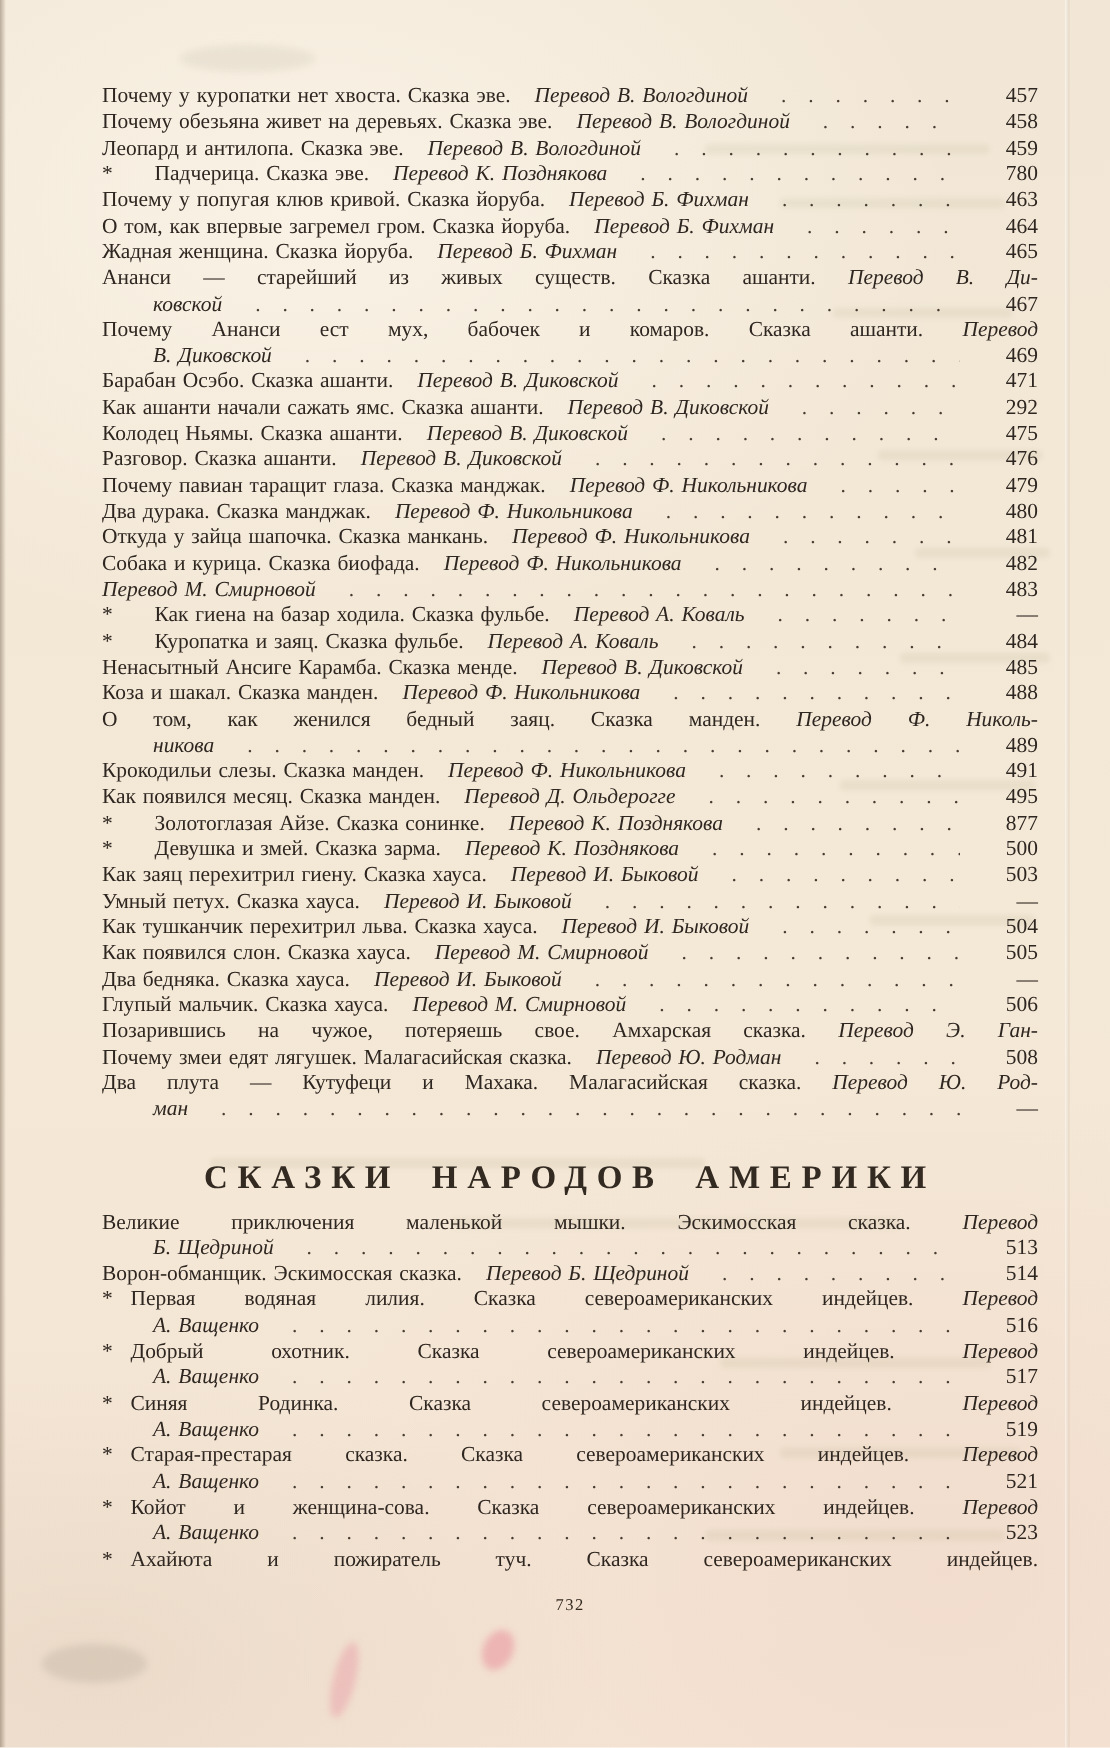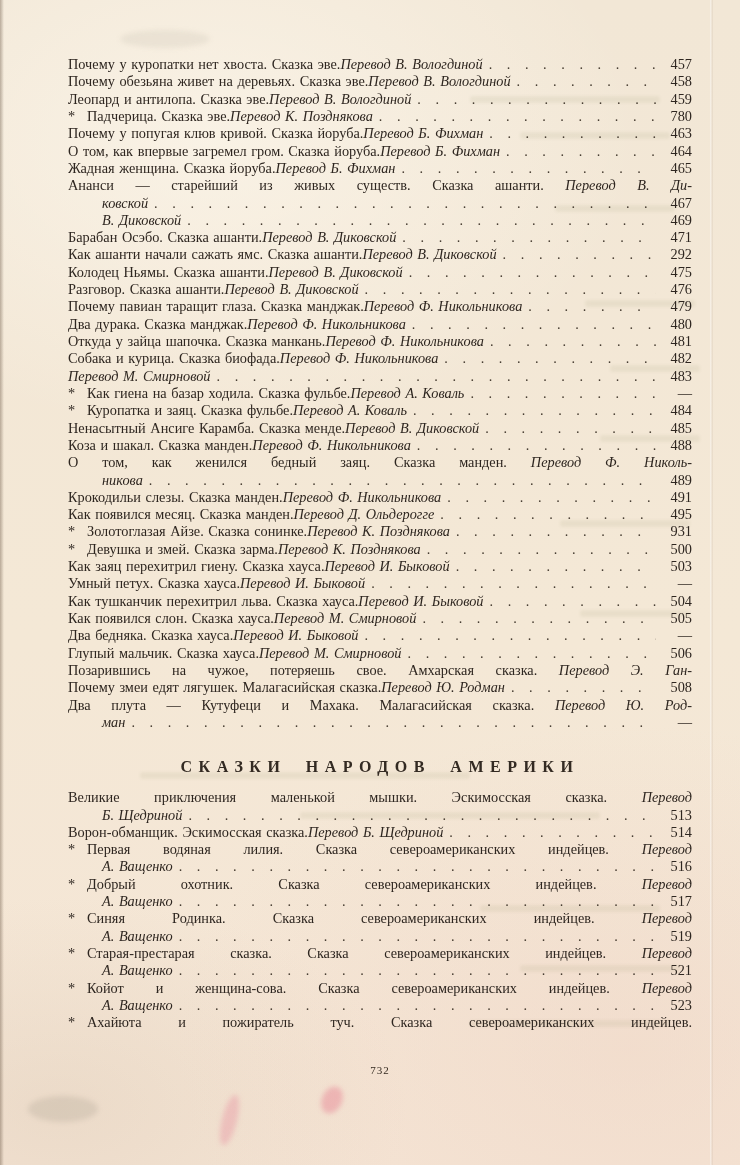--- a/index.html
+++ b/index.html
@@ -12,34 +12,34 @@
       radial-gradient(ellipse 500px 300px at 8% 95%, rgba(210,190,168,.28), rgba(210,190,168,0) 70%),
       linear-gradient(180deg,#f2e7d6 0%,#f4e8d6 55%,#f5e5d5 100%);
     color:#2e2620;
   }
   .edge-left{position:absolute;left:0;top:0;bottom:0;width:4px;
     background:linear-gradient(90deg,rgba(88,68,50,.38),rgba(88,68,50,0));}
   .crease{position:absolute;top:0;bottom:0;left:710px;width:3px;
     background:linear-gradient(90deg,rgba(255,255,255,.5),rgba(150,120,90,.14));}
   .content{position:absolute;left:68px;top:56px;width:624px;}
   .line{display:flex;align-items:baseline;height:17.32px;line-height:17.32px;
-    font-size:14.3px;word-spacing:1px;white-space:nowrap;}
+    font-size:14.3px;word-spacing:1px;white-space:nowrap;gap:16px;}
   .line.fill{display:block;text-align:justify;text-align-last:justify;white-space:normal;}
   .line.cont{padding-left:34px;}
   .star{flex:0 0 19px;display:inline-block;width:19px;}
   .t{white-space:nowrap;}
   .i{font-style:italic;white-space:nowrap;}
   .line.fill .t,.line.fill .i{white-space:normal;}
   .leader{flex:1 1 auto;min-width:6px;overflow:hidden;white-space:nowrap;
     color:#463c31;padding:0 8px 0 6px;}
   .leader::after{content:". . . . . . . . . . . . . . . . . . . . . . . . . . . . . . . . . . . . . . . .";
     word-spacing:9px;letter-spacing:1px;}
   .pg{flex:0 0 36px;text-align:right;white-space:nowrap;}
   .heading{margin:13px 0 0 0;height:45px;line-height:45px;text-align:center;
-    font-size:16px;font-weight:bold;letter-spacing:6.5px;word-spacing:9px;color:#332a22;}
+    font-size:22px;font-weight:bold;letter-spacing:6.5px;word-spacing:9px;color:#332a22;}
   .footer{position:absolute;left:68px;top:1064px;width:624px;text-align:center;
     font-size:11px;letter-spacing:1px;color:#33291f;}
   .ghost{position:absolute;height:7px;border-radius:3px;background:#8f8f62;
     opacity:.10;filter:blur(1.6px);}
   .smudge{position:absolute;border-radius:50%;filter:blur(2.5px);}
   .smudge.pink-a{left:322px;top:1086px;width:20px;height:28px;transform:rotate(25deg);
     background:rgba(228,110,135,.38);}
   .smudge.pink-b{left:222px;top:1094px;width:15px;height:52px;transform:rotate(14deg);
     background:rgba(230,120,145,.30);}
   .smudge.gray-a{left:28px;top:1096px;width:70px;height:26px;
@@ -115,20 +115,21 @@
       <span class="i">Перевод Б. Фихман</span>
       <span class="leader"></span>
       <span class="pg">465</span>
     </div>
     <div class="line fill"><span class="t">Ананси — старейший из живых существ. Сказка ашанти. </span><span class="i">Перевод В. Ди-</span></div>
     <div class="line cont">
       <span class="i">ковской</span>
       <span class="leader"></span>
       <span class="pg">467</span>
     </div>
+    <div class="line fill"><span class="t">Почему Ананси ест мух, бабочек и комаров. Сказка ашанти. </span><span class="i">Перевод</span></div>
     <div class="line cont">
       <span class="i">В. Диковской</span>
       <span class="leader"></span>
       <span class="pg">469</span>
     </div>
     <div class="line">
       <span class="t">Барабан Осэбо. Сказка ашанти. </span>
       <span class="i">Перевод В. Диковской</span>
       <span class="leader"></span>
       <span class="pg">471</span>
@@ -222,21 +223,21 @@
       <span class="t">Как появился месяц. Сказка манден. </span>
       <span class="i">Перевод Д. Ольдерогге</span>
       <span class="leader"></span>
       <span class="pg">495</span>
     </div>
     <div class="line">
       <span class="star">*</span>
       <span class="t">Золотоглазая Айзе. Сказка сонинке. </span>
       <span class="i">Перевод К. Позднякова</span>
       <span class="leader"></span>
-      <span class="pg">931</span>
+      <span class="pg">877</span>
     </div>
     <div class="line">
       <span class="star">*</span>
       <span class="t">Девушка и змей. Сказка зарма. </span>
       <span class="i">Перевод К. Позднякова</span>
       <span class="leader"></span>
       <span class="pg">500</span>
     </div>
     <div class="line">
       <span class="t">Как заяц перехитрил гиену. Сказка хауса. </span>

